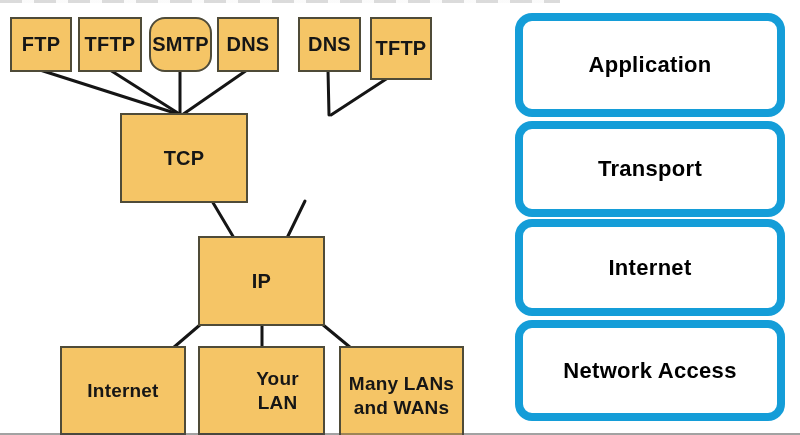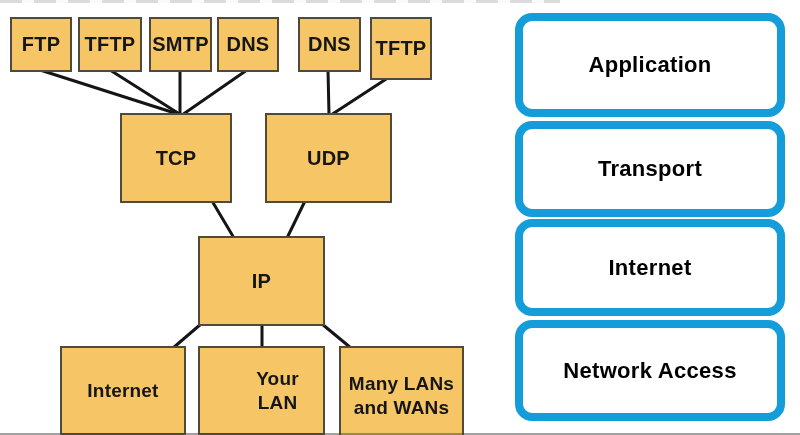--- a/index.html
+++ b/index.html
@@ -96,27 +96,26 @@
     <line x1="400" y1="70" x2="331" y2="115"></line>
     <line x1="212" y1="201" x2="234" y2="238"></line>
     <line x1="305" y1="201" x2="287" y2="238"></line>
     <line x1="201" y1="324" x2="173" y2="348"></line>
     <line x1="262" y1="324" x2="262" y2="348"></line>
     <line x1="322" y1="324" x2="351" y2="348"></line>
   </svg>
 
   <div class="ybox small" style="left:10px;  top:17px; width:62px; height:55px;">FTP</div>
   <div class="ybox small" style="left:78px;  top:17px; width:64px; height:55px;">TFTP</div>
-  <div class="ybox small" style="left:149px; top:17px; width:63px; height:55px;">SMTP</div>
+  <div class="ybox small" style="left:149px; top:17px; width:63px; height:55px;border-radius:16px;">SMTP</div>
   <div class="ybox small" style="left:217px; top:17px; width:62px; height:55px;">DNS</div>
   <div class="ybox small" style="left:298px; top:17px; width:63px; height:55px;">DNS</div>
   <div class="ybox small" style="left:370px; top:17px; width:62px; height:63px;">TFTP</div>
 
-  <div class="ybox" style="left:120px; top:113px; width:112px; height:90px;">TCP</div>
-  <div class="ybox" style="left:265px; top:113px; width:127px; height:90px;">UDP</div>
+  <div class="ybox" style="left:120px; top:113px; width:128px; height:90px;">TCP</div>
 
   <div class="ybox" style="left:198px; top:236px; width:127px; height:90px;">IP</div>
 
   <div class="ybox bottom" style="left:60px;  top:346px; width:126px; height:89px;">Internet</div>
   <div class="ybox bottom" style="left:198px; top:346px; width:127px; height:89px;padding-left:32px;">Your
 LAN</div>
   <div class="ybox bottom" style="left:339px; top:346px; width:125px; height:100px;">Many LANs
 and WANs</div>
 
   <div class="layer" style="top:13px;  height:104px;">Application</div>

